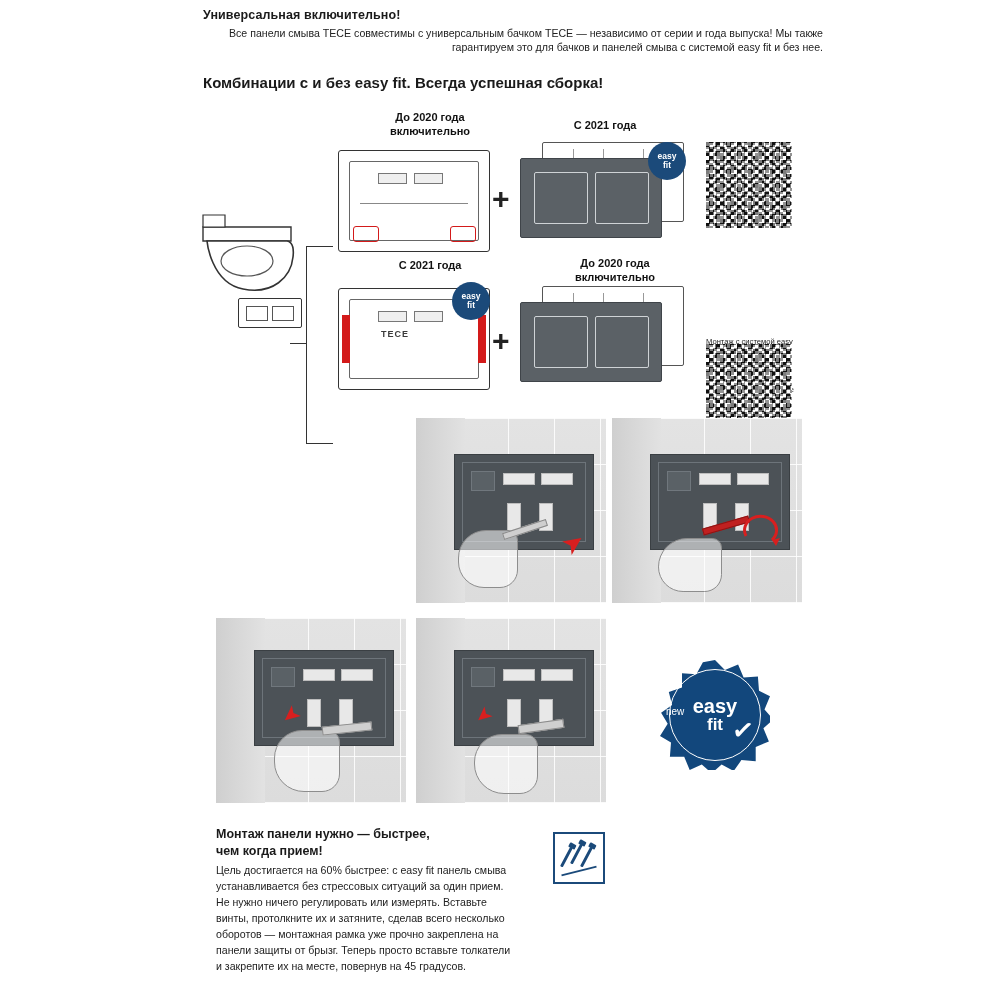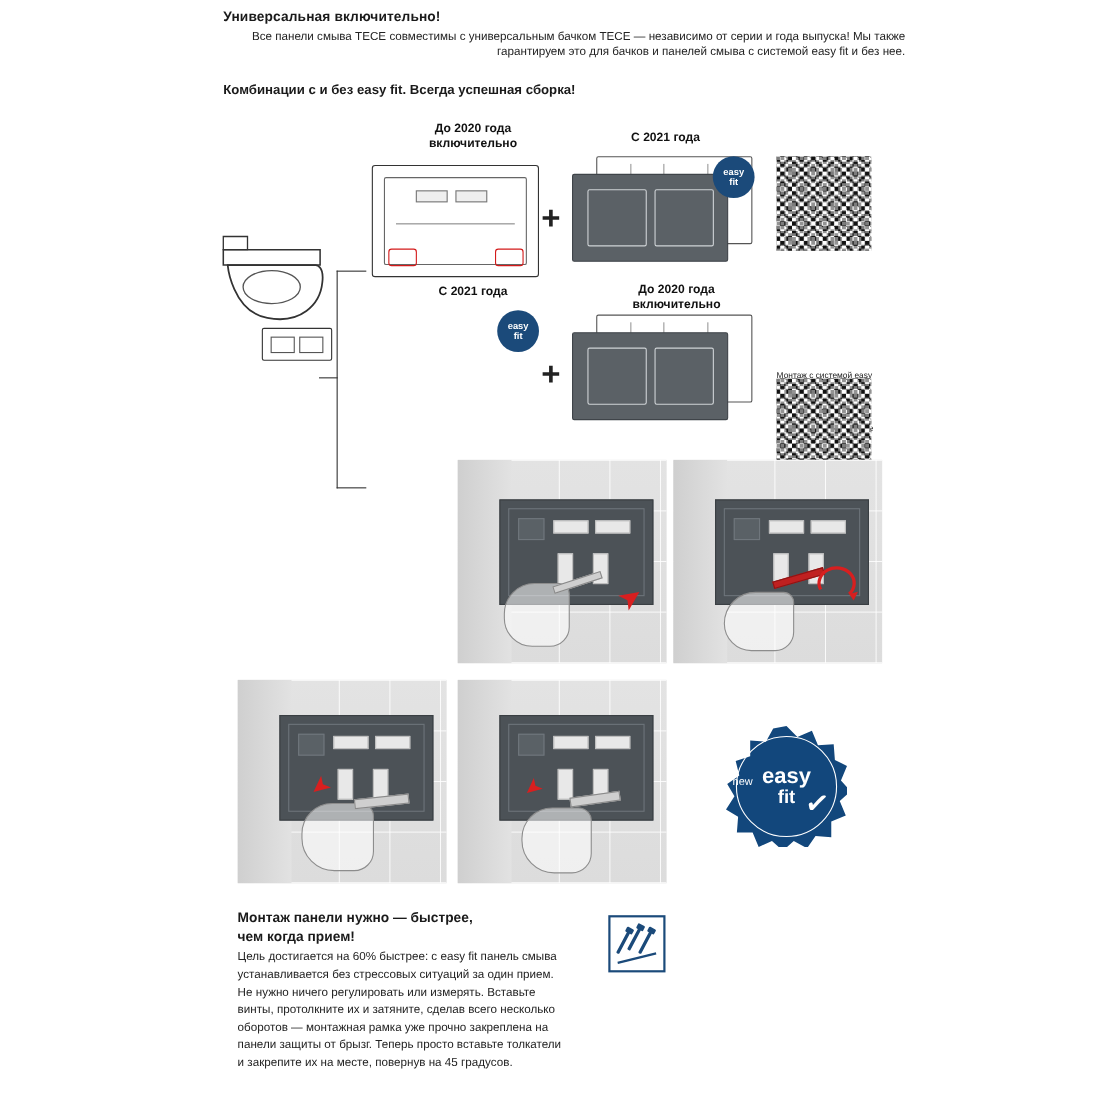--- a/index.html
+++ b/index.html
@@ -9,21 +9,21 @@
     font-family:"Liberation Sans", sans-serif;
     color:#1a1a1a;
     position:relative;
     overflow:hidden;
   }
   .abs{position:absolute;}
 
   
   #h1{left:203px;top:8px;font-size:12.5px;font-weight:bold;letter-spacing:.1px;}
   #p1{left:203px;top:26px;width:620px;font-size:10.6px;line-height:14.4px;color:#222;text-align:right;}
-  #h2{left:203px;top:74px;font-size:12px;font-weight:bold;}
+  #h2{left:203px;top:74px;font-size:15px;font-weight:bold;}
 
   
   #diagram{left:0;top:100px;width:880px;height:305px;}
 
   .caption{font-size:11px;font-weight:bold;text-align:center;line-height:14px;color:#111;}
 
   
   .toilet-wrap{left:195px;top:85px;width:130px;height:130px;}
 
   
@@ -155,20 +155,28 @@
     </div>
   </div>
 
   <div class="abs badge" style="left:648px;top:42px;">
     <span>easy</span>
     <span>fit</span>
   </div>
 
   <div class="abs caption" style="left:335px;top:158px;width:190px;">С 2021 года</div>
 
+  <div class="abs frame" style="left:338px;top:188px;width:150px;height:100px;">
+    <div class="inner"></div>
+    <div class="railL"></div>
+    <div class="railR"></div>
+    <div class="slotA"></div>
+    <div class="slotB"></div>
+    <div class="brand">TECE</div>
+  </div>
 
   <div class="abs badge" style="left:452px;top:182px;">
     <span>easy</span>
     <span>fit</span>
   </div>
 
   <div class="abs plus" style="left:492px;top:226px;">+</div>
 
   <div class="abs caption" style="left:520px;top:156px;width:190px;white-space:pre-line;">До 2020 года
 включительно</div>

